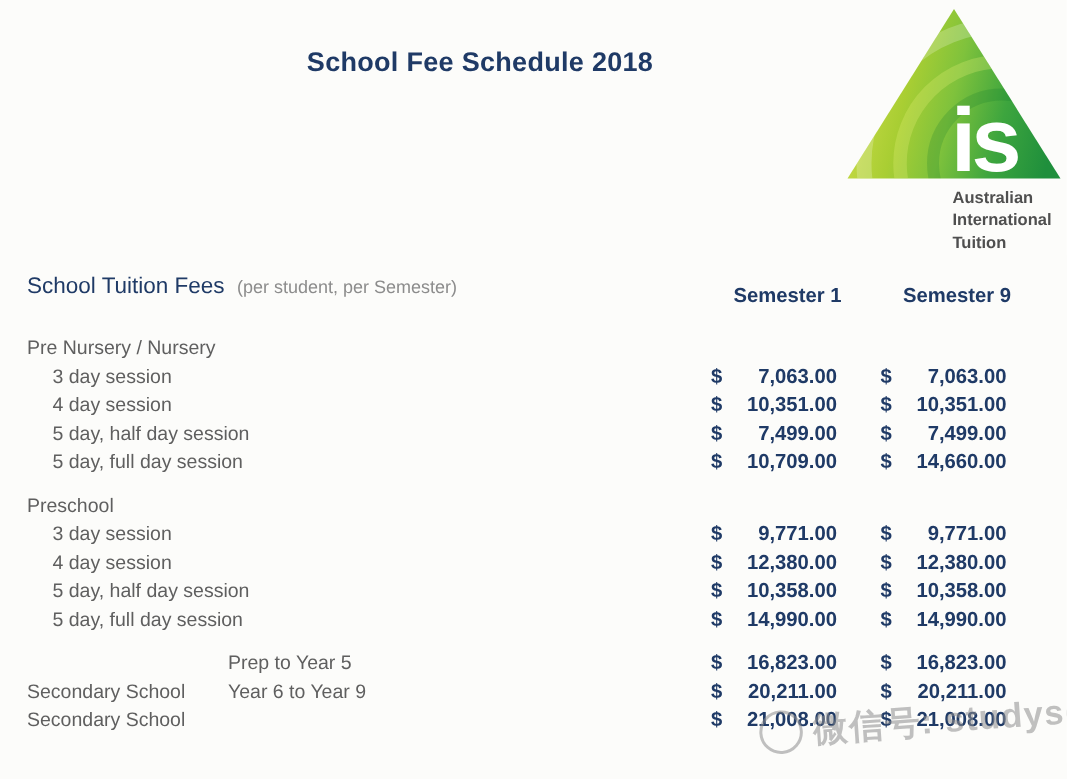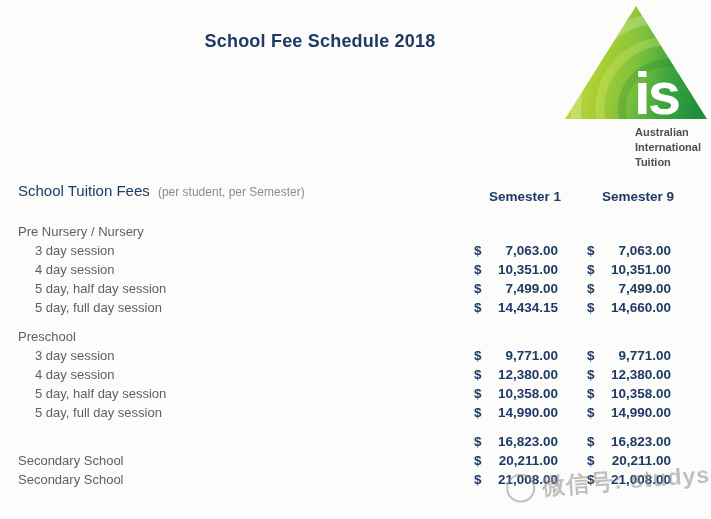--- a/index.html
+++ b/index.html
@@ -141,21 +141,21 @@
           </span>
           <span class="money s2">
             <span>$</span>
             <span>7,499.00</span>
           </span>
         </div>
         <div class="fee-row">
           <span class="c-label1 sub">5 day, full day session</span>
           <span class="money s1">
             <span>$</span>
-            <span>14,434.15</span>
+            <span>10,709.00</span>
           </span>
           <span class="money s2">
             <span>$</span>
             <span>14,660.00</span>
           </span>
         </div>
       </div>
       <div class="fee-section">
         <div class="fee-row">
           <span class="c-label1">Preschool</span>
@@ -200,31 +200,33 @@
             <span>14,990.00</span>
           </span>
           <span class="money s2">
             <span>$</span>
             <span>14,990.00</span>
           </span>
         </div>
       </div>
       <div class="fee-section">
         <div class="fee-row">
+          <span class="c-label2">Prep to Year 5</span>
           <span class="money s1">
             <span>$</span>
             <span>16,823.00</span>
           </span>
           <span class="money s2">
             <span>$</span>
             <span>16,823.00</span>
           </span>
         </div>
         <div class="fee-row">
           <span class="c-label1">Secondary School</span>
+          <span class="c-label2">Year 6 to Year 9</span>
           <span class="money s1">
             <span>$</span>
             <span>20,211.00</span>
           </span>
           <span class="money s2">
             <span>$</span>
             <span>20,211.00</span>
           </span>
         </div>
         <div class="fee-row">

